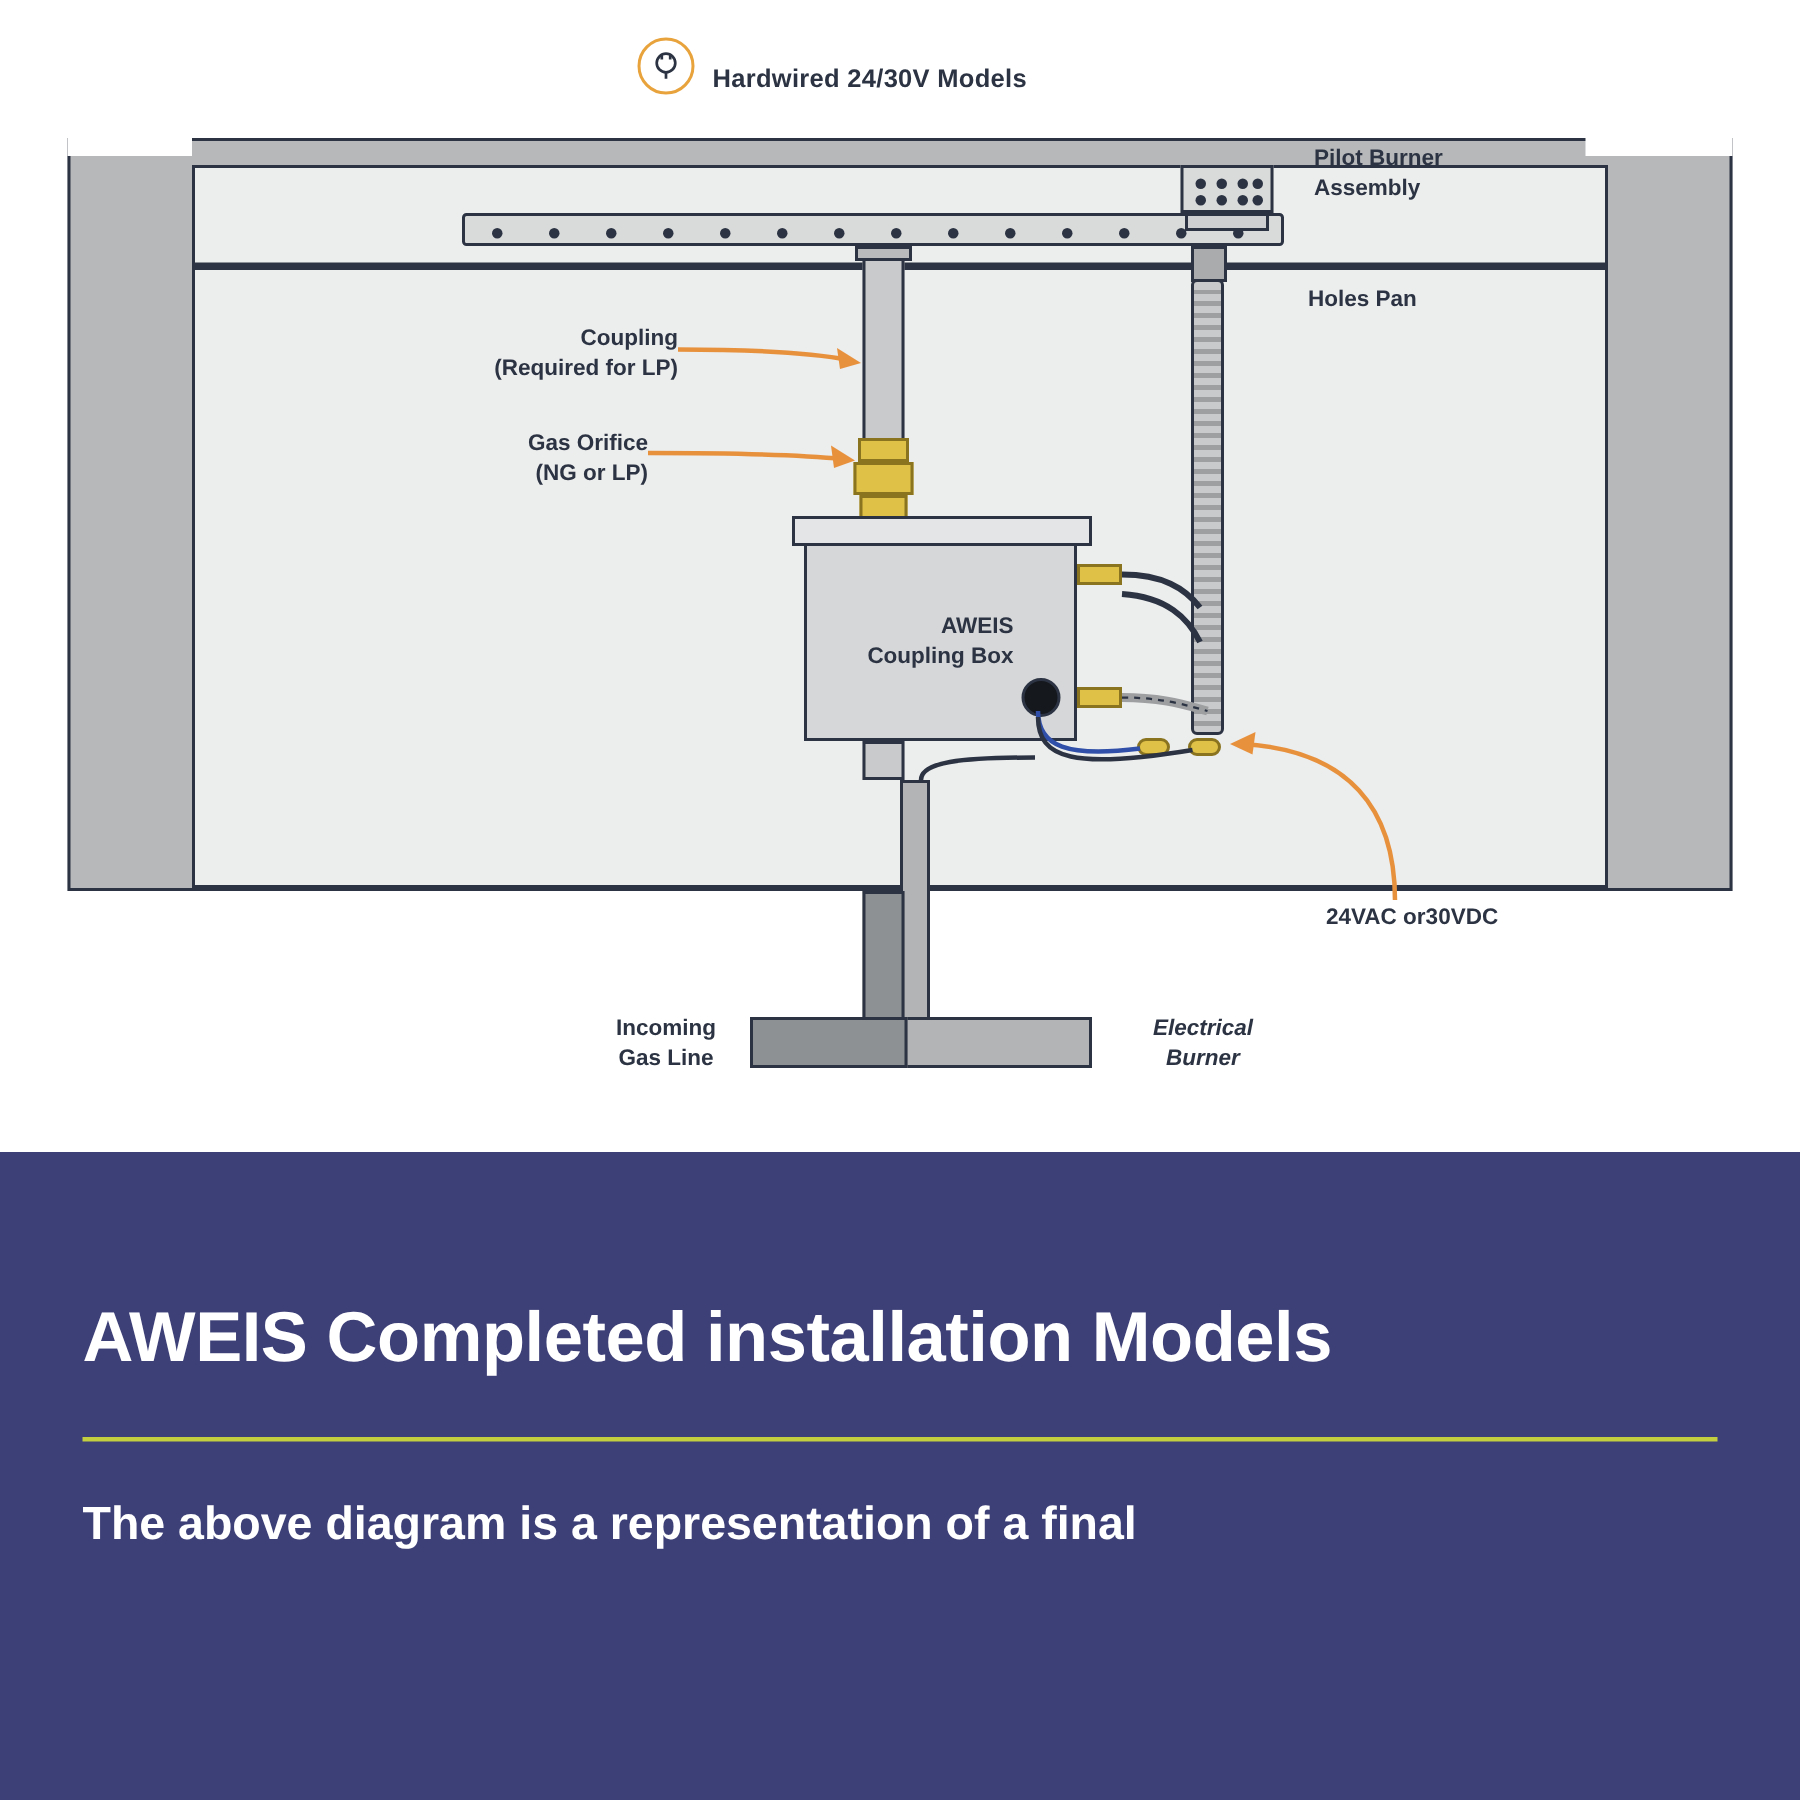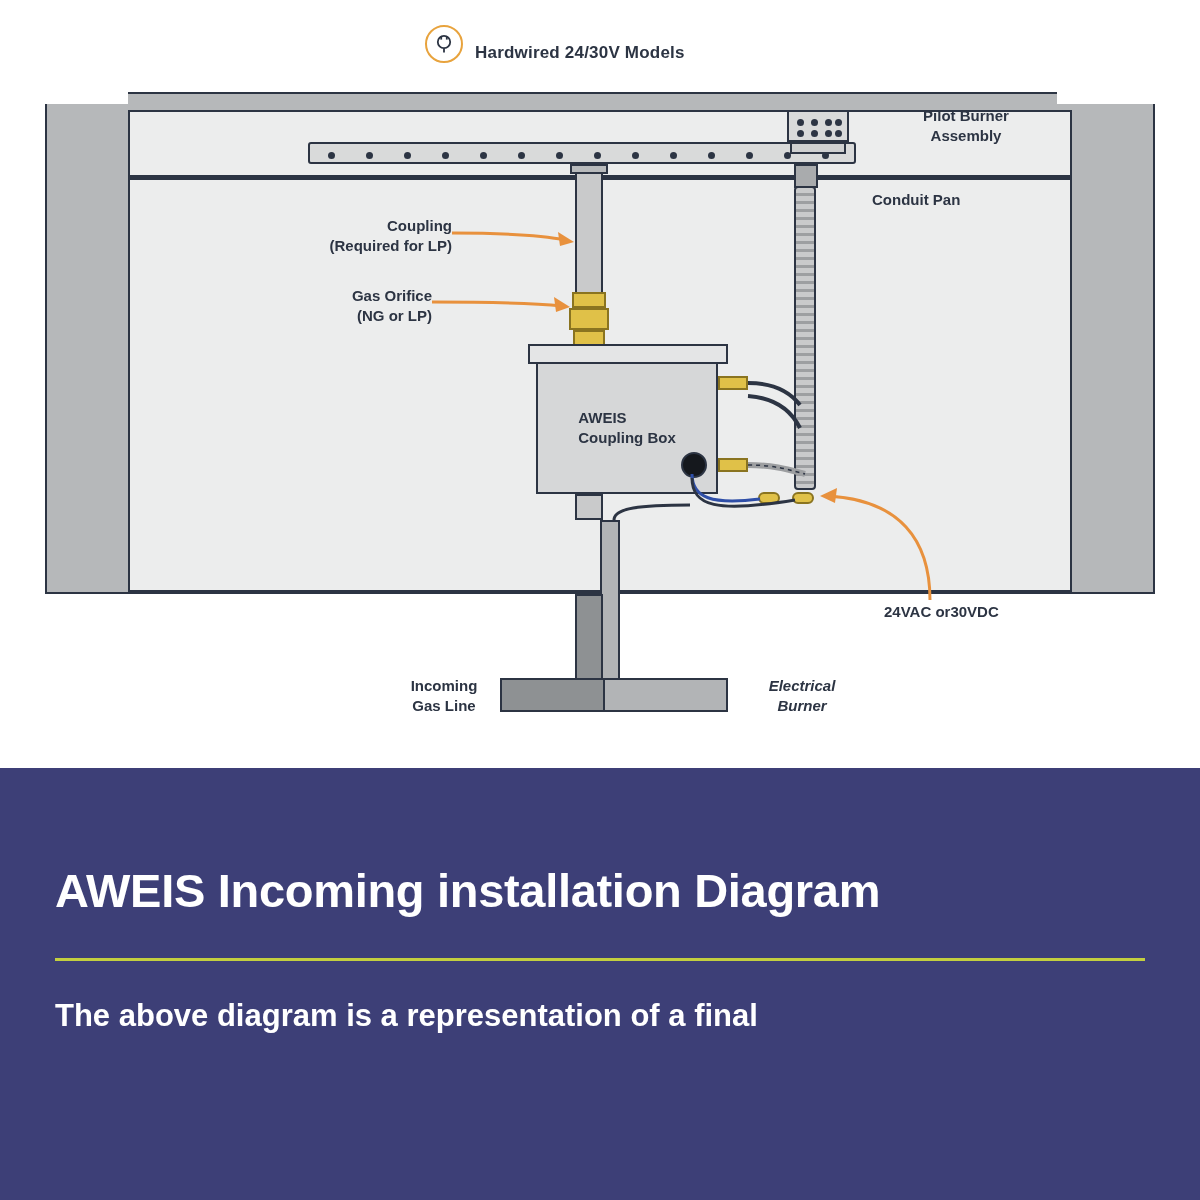--- a/index.html
+++ b/index.html
@@ -55,21 +55,21 @@
   .brass{position:absolute;background:#e0c148;border:2px solid #8a7420;box-sizing:border-box;}
   .orifice-a{left:572px;top:292px;width:34px;height:16px;}
   .orifice-b{left:569px;top:308px;width:40px;height:22px;}
   .orifice-c{left:573px;top:330px;width:32px;height:16px;}
 
   
   .cbox-top{position:absolute;left:528px;top:344px;width:200px;height:20px;
             background:#e4e5e6;border:2px solid #2c3443;box-sizing:border-box;}
   .cbox{position:absolute;left:536px;top:362px;width:182px;height:132px;
         background:#d6d7d8;border:2px solid #2c3443;box-sizing:border-box;
-        display:flex;align-items:center;justify-content:center;text-align:left;}
+        display:flex;align-items:center;justify-content:center;text-align:right;}
   .cbox-label{font-size:15px;font-weight:bold;color:#2c3443;line-height:1.35;}
   .cbox-foot{position:absolute;left:575px;top:494px;width:28px;height:26px;background:#c9cacb;border:2px solid #2c3443;box-sizing:border-box;}
 
   
   .drop-pipe{position:absolute;left:575px;top:594px;width:28px;height:108px;background:#8e9193;border:2px solid #2c3443;box-sizing:border-box;}
   .gas-line-h{position:absolute;left:500px;top:678px;width:105px;height:34px;background:#8e9193;border:2px solid #2c3443;box-sizing:border-box;}
   .conduit-h{position:absolute;left:600px;top:678px;width:128px;height:34px;background:#b2b4b6;border:2px solid #2c3443;box-sizing:border-box;}
   .conduit-riser{position:absolute;left:600px;top:520px;width:20px;height:180px;background:#b2b4b6;border:2px solid #2c3443;box-sizing:border-box;}
 
   
@@ -194,26 +194,26 @@
       <polygon points="574,242 558,232 560,246" fill="#e8913d"></polygon>
 
       <path d="M432,302 C488,302 532,303 562,306" fill="none" stroke="#e8913d" stroke-width="3"></path>
       <polygon points="570,307 554,297 556,312" fill="#e8913d"></polygon>
 
       <path d="M930,600 C930,540 900,500 828,496" fill="none" stroke="#e8913d" stroke-width="3"></path>
       <polygon points="820,496 837,488 835,503" fill="#e8913d"></polygon>
     </svg>
 
 
-    <div class="lbl" style="left:876px;top:106px;width:180px;text-align:center;">
+    <div class="lbl" style="left:876px;top:96px;width:180px;">
       <span>Pilot Burner</span><br>
       <span>Assembly</span>
     </div>
 
-    <div class="lbl" style="left:872px;top:190px;width:180px;">Conduit Pan</div>
+    <div class="lbl" style="left:872px;top:190px;width:180px;">Holes Pan</div>
 
     <div class="lbl right" style="left:232px;top:216px;width:220px;">
       <span>Coupling</span><br>
       <span>(Required for LP)</span>
     </div>
 
     <div class="lbl right" style="left:212px;top:286px;width:220px;">
       <span>Gas Orifice</span><br>
       <span>(NG or LP)</span>
     </div>
@@ -225,20 +225,20 @@
       <span>Gas Line</span>
     </div>
 
     <div class="lbl center" style="left:722px;top:676px;width:160px;font-style:italic;">
       <span>Electrical</span><br>
       <span>Burner</span>
     </div>
   </div>
 
   <div class="panel">
-    <div class="panel-title">AWEIS Incoming installation Diagram</div>
+    <div class="panel-title">AWEIS Completed installation Models</div>
     <div class="panel-rule"></div>
     <div class="panel-body">
       <span>The above diagram is a representation of a final</span><br>
     </div>
   </div>
 
 </div>
 
 </body></html>

